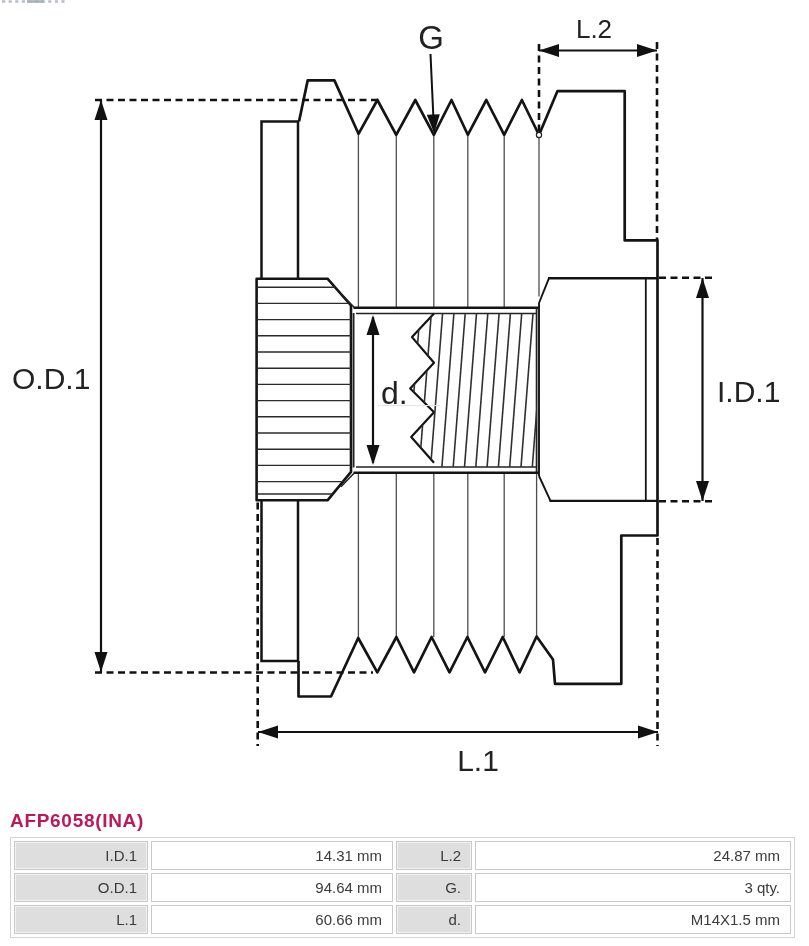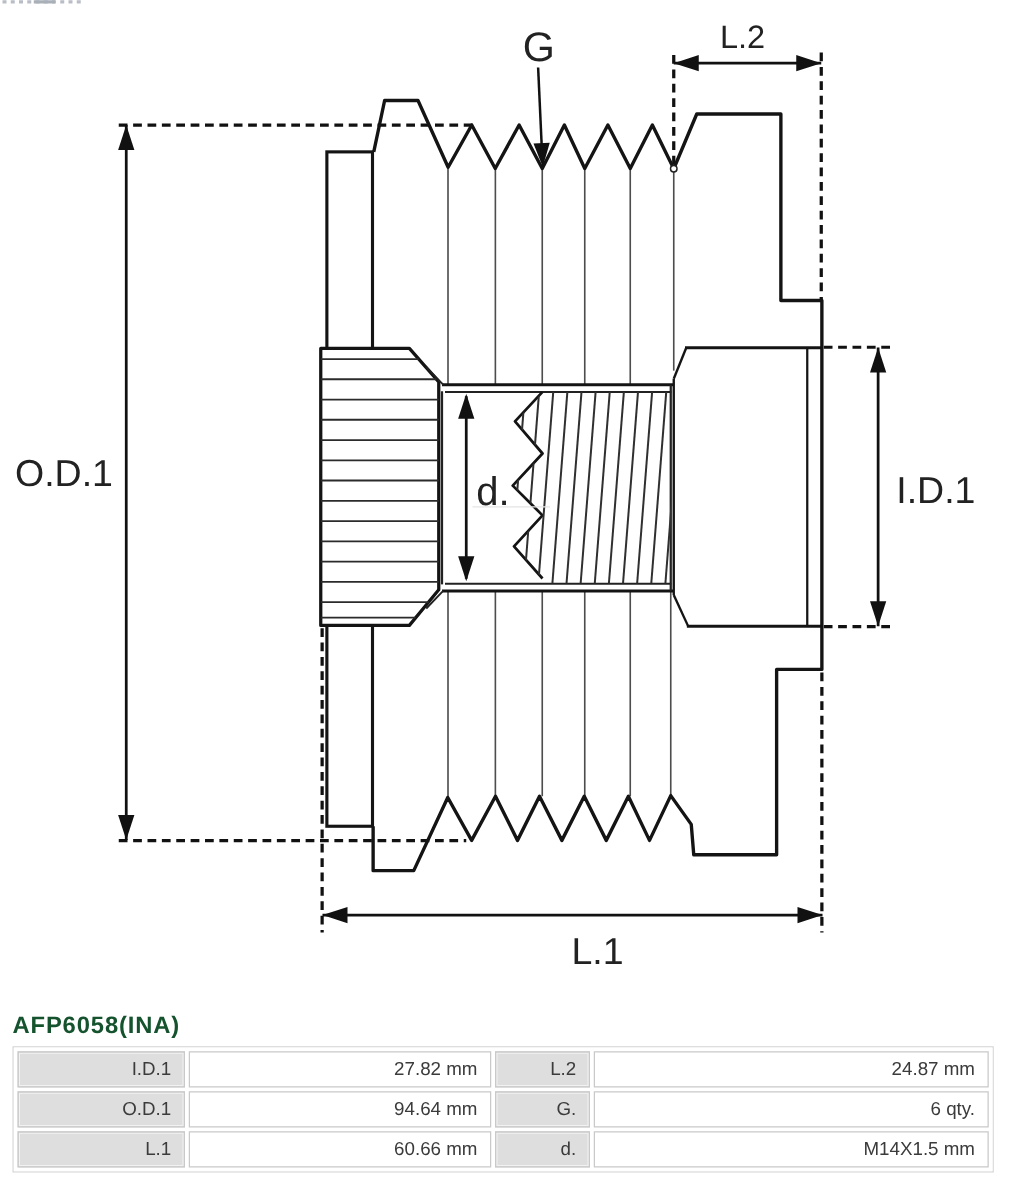--- a/index.html
+++ b/index.html
@@ -162,42 +162,42 @@
     </g>
 
     <g>
       <line x1="373" y1="317" x2="373" y2="463" stroke="#111111" stroke-width="2.2"></line>
       <path d="M373,315 L366.5,335 L379.5,335 Z" fill="#111111"></path>
       <path d="M373,465 L366.5,445 L379.5,445 Z" fill="#111111"></path>
       <text class="dim-label" x="381" y="404" font-size="32">d.</text>
     </g>
   </svg>
 
-  <div class="part-title" style="color: #14532d;">AFP6058(INA)</div>
+  <div class="part-title" style="color: #be185d;">AFP6058(INA)</div>
 
   <div class="spec-wrap">
     <table class="spec">
       <colgroup>
         <col style="width:134px">
           <col style="width:242px">
           <col style="width:76px">
           <col style="width:316px">
       </colgroup>
       <tbody>
         <tr>
           <td class="lbl">I.D.1</td>
-          <td class="val">27.82 mm</td>
+          <td class="val">14.31 mm</td>
           <td class="lbl">L.2</td>
           <td class="val">24.87 mm</td>
         </tr>
         <tr>
           <td class="lbl">O.D.1</td>
           <td class="val">94.64 mm</td>
           <td class="lbl">G.</td>
-          <td class="val">6 qty.</td>
+          <td class="val">3 qty.</td>
         </tr>
         <tr>
           <td class="lbl">L.1</td>
           <td class="val">60.66 mm</td>
           <td class="lbl">d.</td>
           <td class="val">M14X1.5 mm</td>
         </tr>
       </tbody>
     </table>
   </div>

